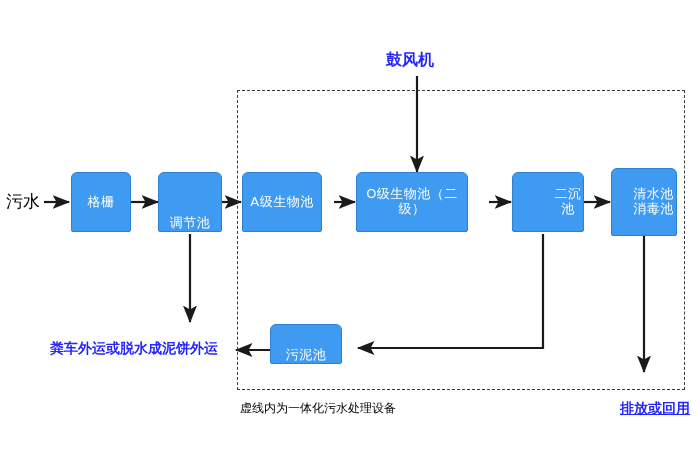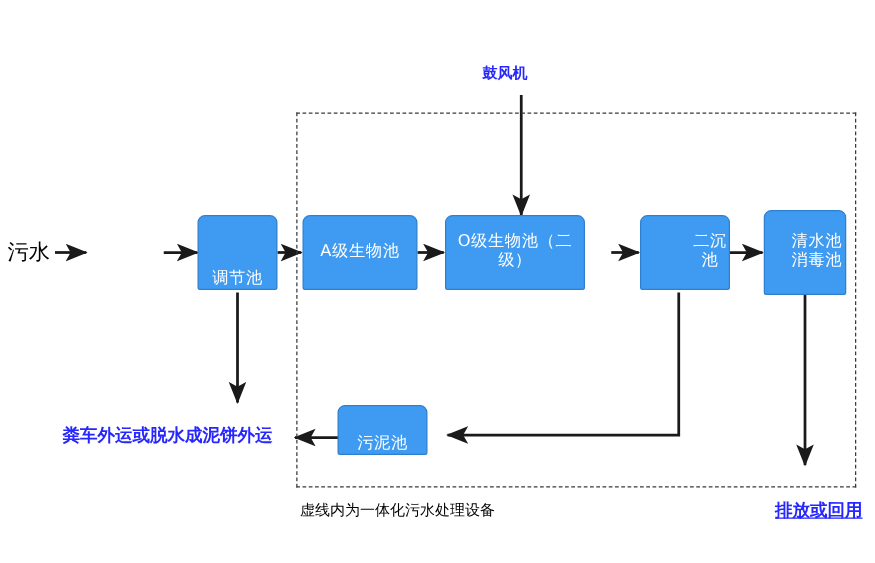--- a/index.html
+++ b/index.html
@@ -44,21 +44,21 @@
   .plain-label {
     position: absolute;
     color: #000000;
     font-size: 17px;
     white-space: nowrap;
     z-index: 3;
   }
   .blue-label {
     position: absolute;
     color: #2626ff;
-    font-size: 12px;
+    font-size: 16px;
     white-space: nowrap;
     font-weight: bold;
     z-index: 3;
   }
   .caption {
     position: absolute;
     color: #000000;
     font-size: 12px;
     white-space: nowrap;
     z-index: 3;
@@ -102,26 +102,29 @@
       <line x1="190" y1="234" x2="190" y2="322"></line>
 
       <line x1="644" y1="236" x2="644" y2="372"></line>
 
       <line x1="285" y1="350" x2="236" y2="350"></line>
     </g>
 
     <path d="M543,234 L543,348 L358,348" stroke="#1a1a1a" stroke-width="2.2" fill="none" marker-end="url(#ah)"></path>
   </svg>
 
+  <div class="node" style="left:71px; top:172px; width:60px; height:60px;">
+    <span class="lines">格栅</span>
+  </div>
 
   <div class="node" style="left:158px; top:172px; width:64px; height:60px;align-items:flex-end;">
     <span class="lines">调节池</span>
   </div>
 
-  <div class="node wide" style="left:242px; top:172px; width:92px; height:60px;">
+  <div class="node wide" style="left:242px; top:172px; width:80px; height:60px;">
     <span class="lines">A级生物池</span>
   </div>
 
   <div class="node wide" style="left:356px; top:172px; width:112px; height:60px;">
     <span class="lines">O级生物池（二级）</span>
   </div>
 
   <div class="node" style="left:512px; top:172px; width:72px; height:60px;padding-left:40px;">
     <span class="lines">二沉池</span>
   </div>

